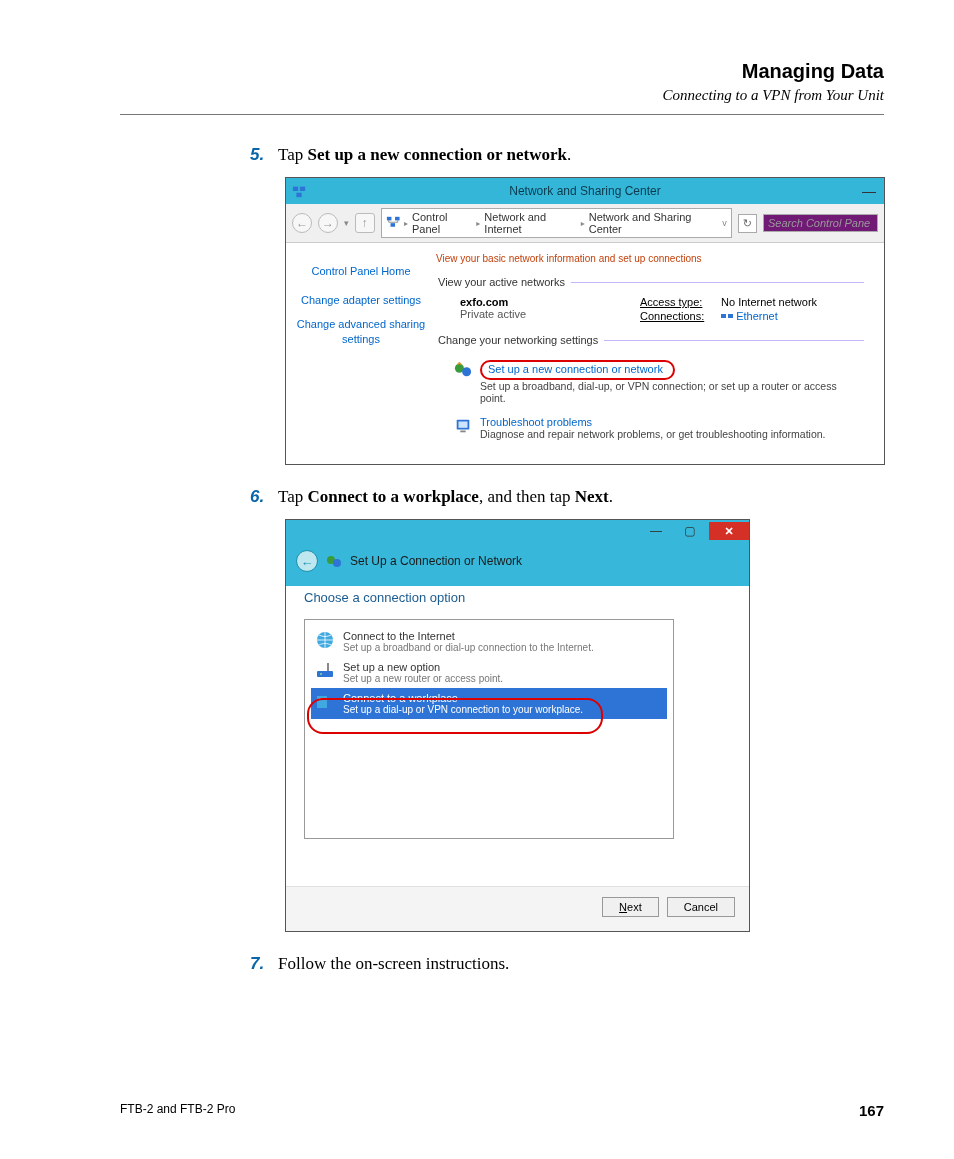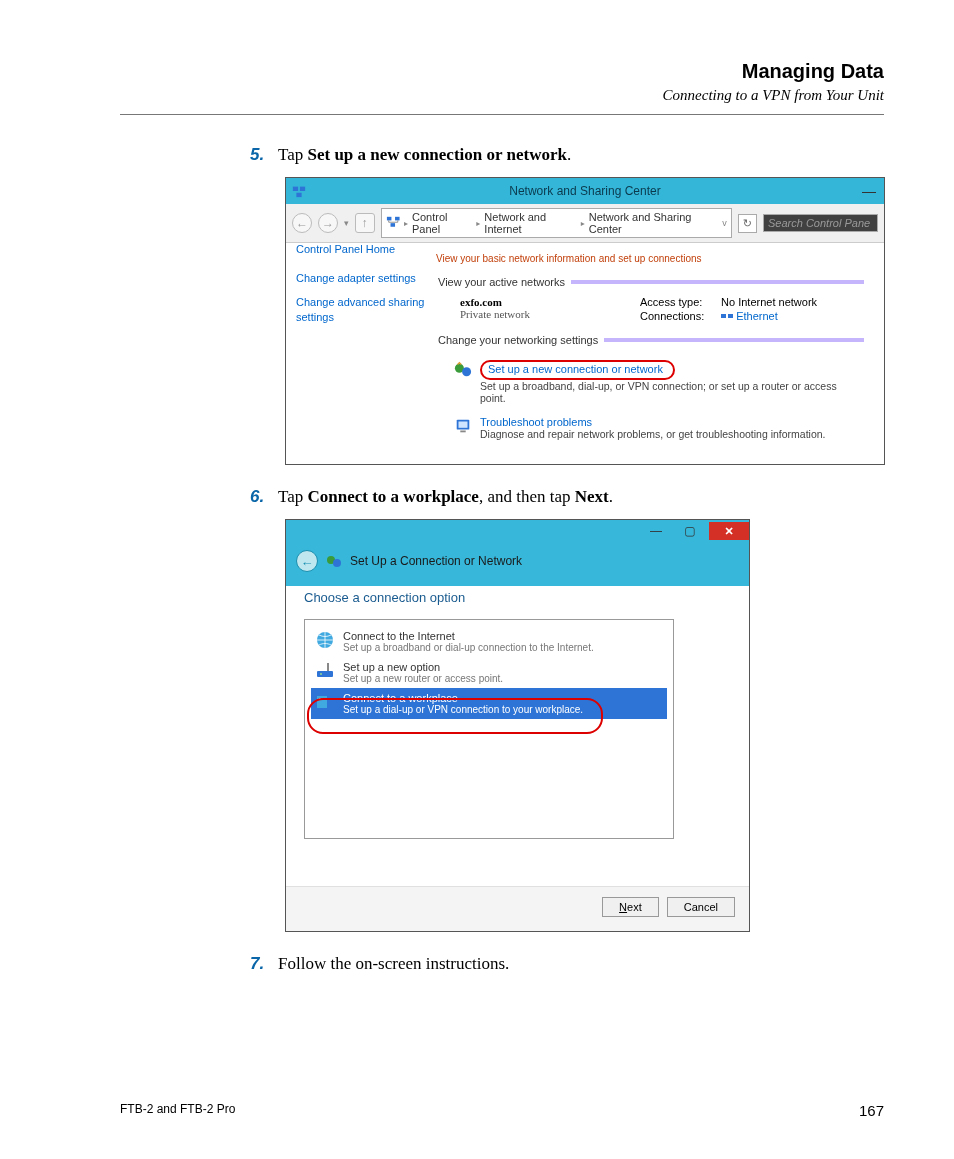--- a/index.html
+++ b/index.html
@@ -126,69 +126,70 @@
   .breadcrumb .sep { color: #888; font-size: 8px; }
   .refresh-btn {
     border: 1px solid #aaa;
     background: #fff;
     padding: 2px 4px;
     font-size: 11px;
   }
   .nsc-search {
     width: 115px;
     border: 1px solid #aaa;
-    background: #404040;
+    background: #701a75;
     padding: 2px 4px;
     color: #999;
     font-size: 11px;
     font-style: italic;
     white-space: nowrap;
     overflow: hidden;
   }
   .nsc-body {
     display: flex;
   }
   .nsc-side {
     width: 150px;
-    padding: 0 10px;
+    padding: 22px 10px;
+    text-align: center;
   }
   .nsc-side a, .blue-link { color: #0066cc; text-decoration: none; }
   .side-home { color: #0066cc; font-size: 11px; margin-bottom: 16px; }
   .side-link { color: #0066cc; font-size: 11px; margin-bottom: 10px; line-height: 1.3; }
   .nsc-main {
     flex: 1;
     padding: 10px 12px 14px 0;
   }
   .nsc-h1 {
     color: #c2410c;
     font-size: 10px;
     margin-bottom: 12px;
   }
   fieldset.net-group {
     border: none;
-    border-top: 4px solid #c4b5fd;
+    border-top: 1px solid #c4b5fd;
     margin: 0 8px 10px 0;
     padding: 8px 0 0 0;
   }
   fieldset.net-group legend {
     font-size: 11px;
     color: #333;
     padding-right: 6px;
   }
   .net-row {
     display: flex;
     padding-left: 24px;
     font-size: 11px;
   }
-  .net-left { width: 180px; font-family: Liberation Serif, serif; }
+  .net-left { width: 180px; }
   .net-left .nname { font-weight: bold; }
   .net-left .ntype { color: #555; }
   .net-right { flex:1; }
   .net-right .kv { margin-bottom: 2px; }
-  .net-right .k { display:inline-block; width: 78px; }
+  .net-right .k { display:inline-block; width: 78px; text-decoration: underline; }
   .net-right .v { }
   .change-settings {
     margin-top: 12px;
     font-size: 11px;
   }
   .setting-item {
     display: flex;
     gap: 8px;
     padding-left: 18px;
     margin-top: 6px;
@@ -317,21 +318,21 @@
   .footer {
     position: absolute;
     bottom: 40px;
     left: 120px;
     right: 70px;
     display: flex;
     justify-content: space-between;
     font-family: Verdana, Arial, sans-serif;
     font-size: 12px;
   }
-  .footer .pnum { font-weight: normal; font-size: 15px; }
+  .footer .pnum { font-weight: bold; font-size: 15px; }
   
   svg { display: block; }
 </style>
 </head>
 <body>
 
 <div class="page">
 
   <div class="header-block">
     <div class="header-title">Managing Data</div>
@@ -393,21 +394,21 @@
         <div class="side-link">Change adapter settings</div>
         <div class="side-link">Change advanced sharing settings</div>
       </div>
       <div class="nsc-main">
         <div class="nsc-h1">View your basic network information and set up connections</div>
         <fieldset class="net-group">
           <legend>View your active networks</legend>
           <div class="net-row">
             <div class="net-left">
               <div class="nname">exfo.com</div>
-              <div class="ntype">Private network</div>
+              <div class="ntype">Private active</div>
             </div>
             <div class="net-right">
               <div class="kv">
                 <span class="k">Access type:</span>
                 <span class="v">No Internet network</span>
               </div>
               <div class="kv">
                 <span class="k">Connections:</span>
                 <span style="display:inline-block;width:12px;height:10px;vertical-align:middle;">
                   <svg viewBox="0 0 12 10">

